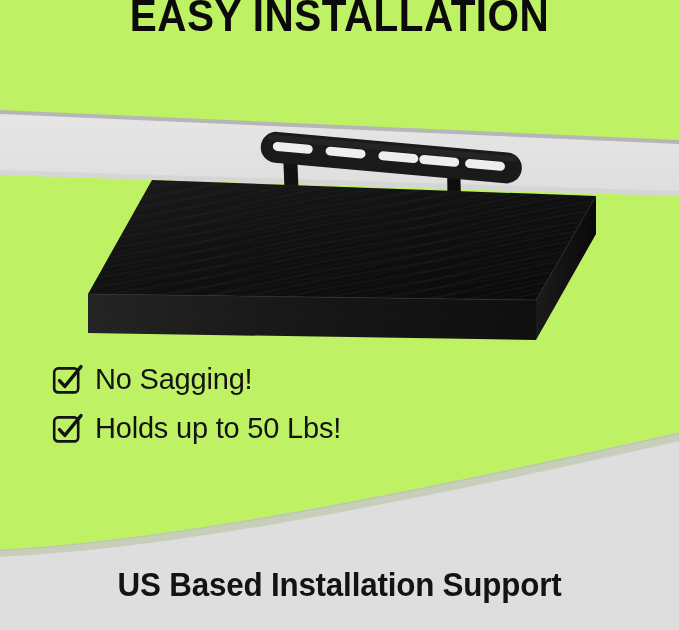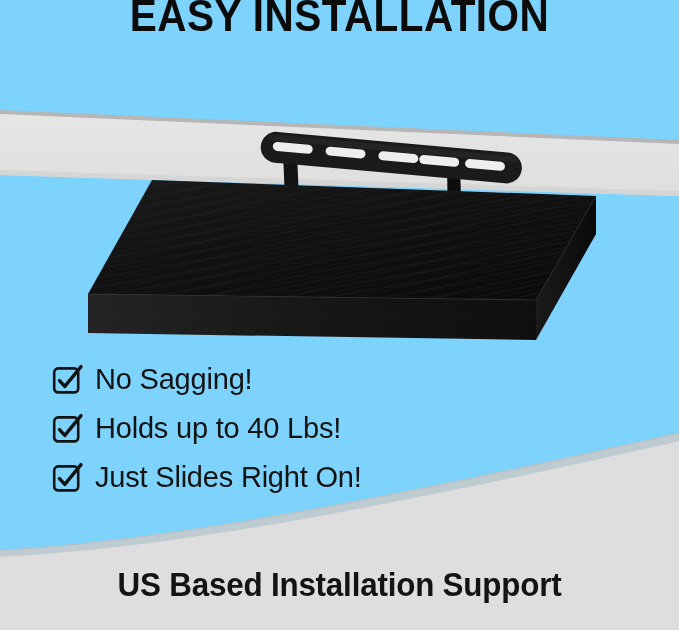--- a/index.html
+++ b/index.html
@@ -4,21 +4,21 @@
 <style>
   html, body {
     margin: 0;
     padding: 0;
     background: #ffffff;
   }
   #scene {
     position: relative;
     width: 679px;
     height: 630px;
-    background: #7dd3fc;
+    background: #bef264;
     overflow: hidden;
     font-family: "Liberation Sans", sans-serif;
   }
 
   
   #headline {
     position: absolute;
     left: 0;
     top: -8px;
     width: 679px;
@@ -197,32 +197,23 @@
       <span class="txt">No Sagging!</span>
     </div>
 
     <div class="bullet">
       <span class="box">
         <svg width="30" height="30" viewBox="0 0 30 30">
           <rect x="2.2" y="3.4" width="24" height="24" rx="4" ry="4" fill="none" stroke="#131313" stroke-width="2.6"></rect>
           <path d="M7.5 15.6 L12.8 21.4 L29 1.6" fill="none" stroke="#131313" stroke-width="3.4" stroke-linecap="round" stroke-linejoin="round"></path>
         </svg>
       </span>
-      <span class="txt">Holds up to 40 Lbs!</span>
+      <span class="txt">Holds up to 50 Lbs!</span>
     </div>
 
-    <div class="bullet">
-      <span class="box">
-        <svg width="30" height="30" viewBox="0 0 30 30">
-          <rect x="2.2" y="3.4" width="24" height="24" rx="4" ry="4" fill="none" stroke="#131313" stroke-width="2.6"></rect>
-          <path d="M7.5 15.6 L12.8 21.4 L29 1.6" fill="none" stroke="#131313" stroke-width="3.4" stroke-linecap="round" stroke-linejoin="round"></path>
-        </svg>
-      </span>
-      <span class="txt">Just Slides Right On!</span>
-    </div>
 
   </div>
 
   <div id="band">
     <svg width="679" height="200" viewBox="0 0 679 200">
 
       <path d="M -40 200 L -40 122 C 150 118 420 62 720 -6 L 720 200 Z" fill="#c9c9c9" opacity="0.85"></path>
 
       <path d="M -40 200 L -40 128 C 150 126 420 70 720 2 L 720 200 Z" fill="#dedede"></path>
 

